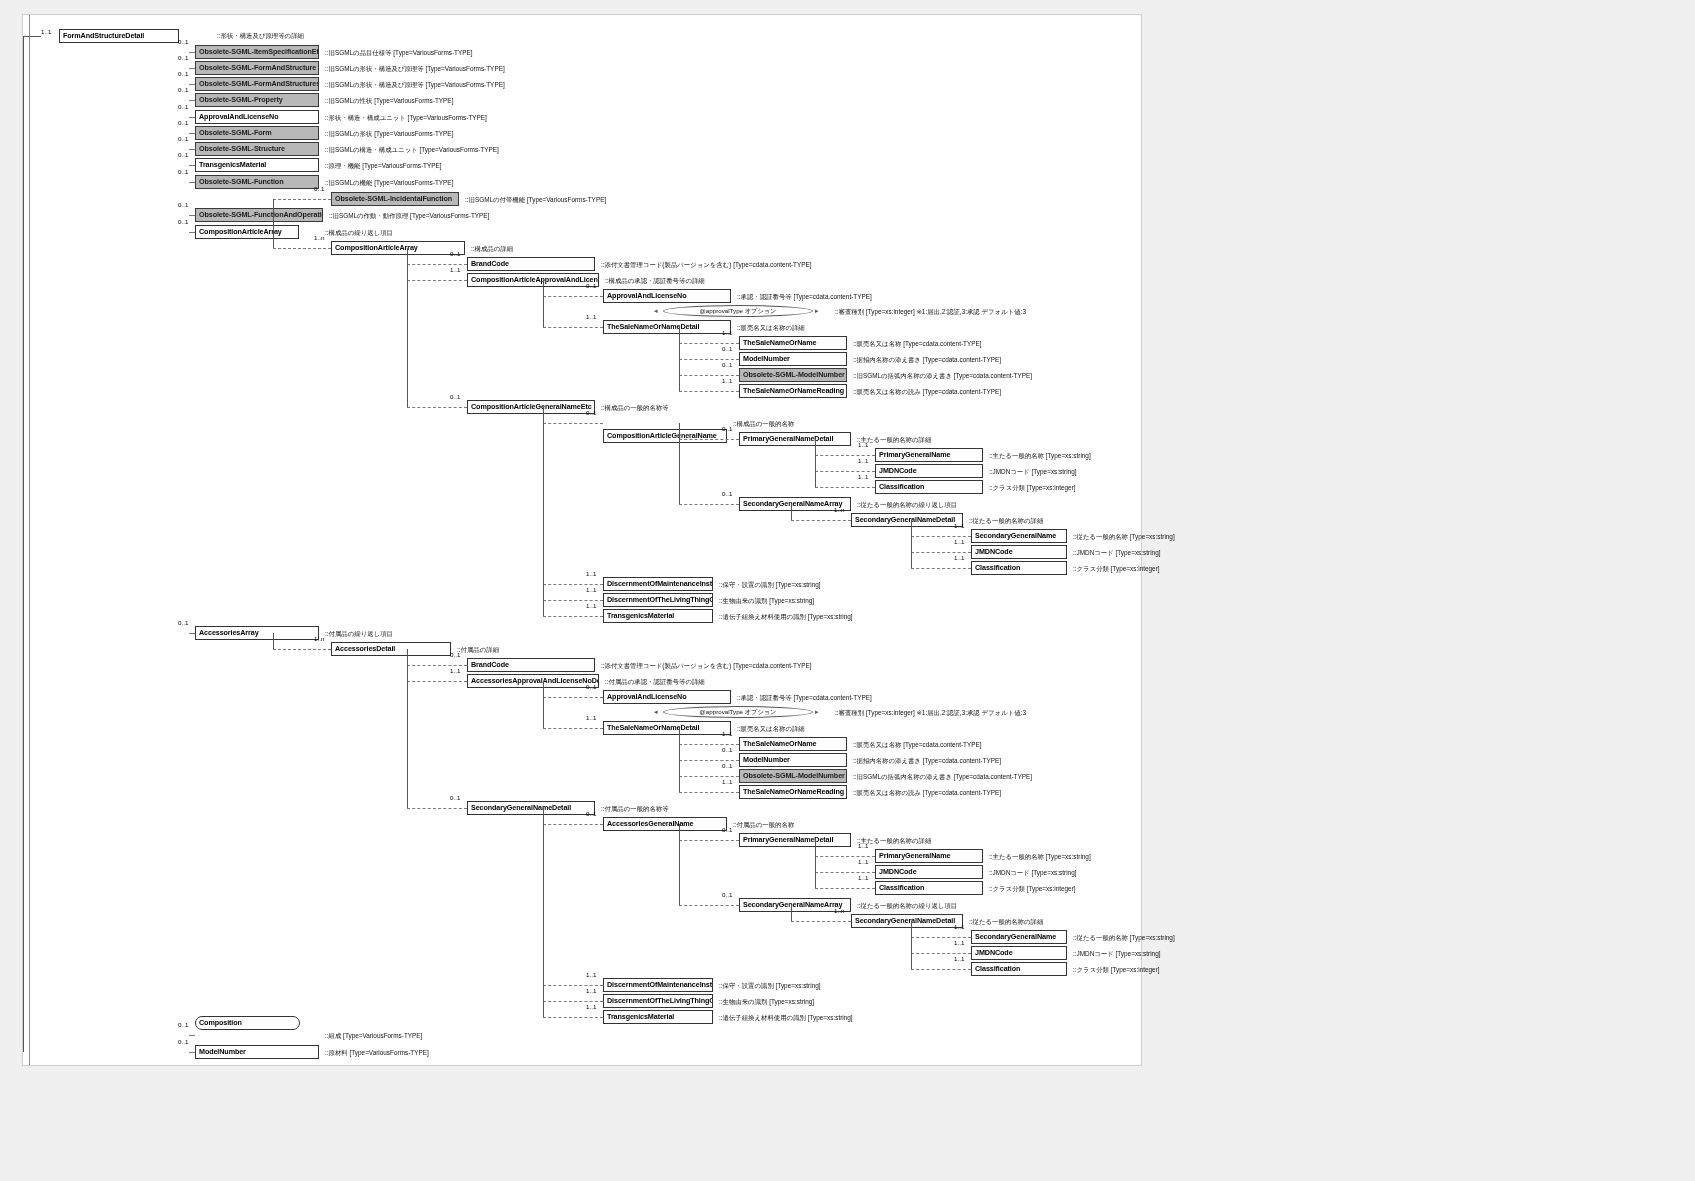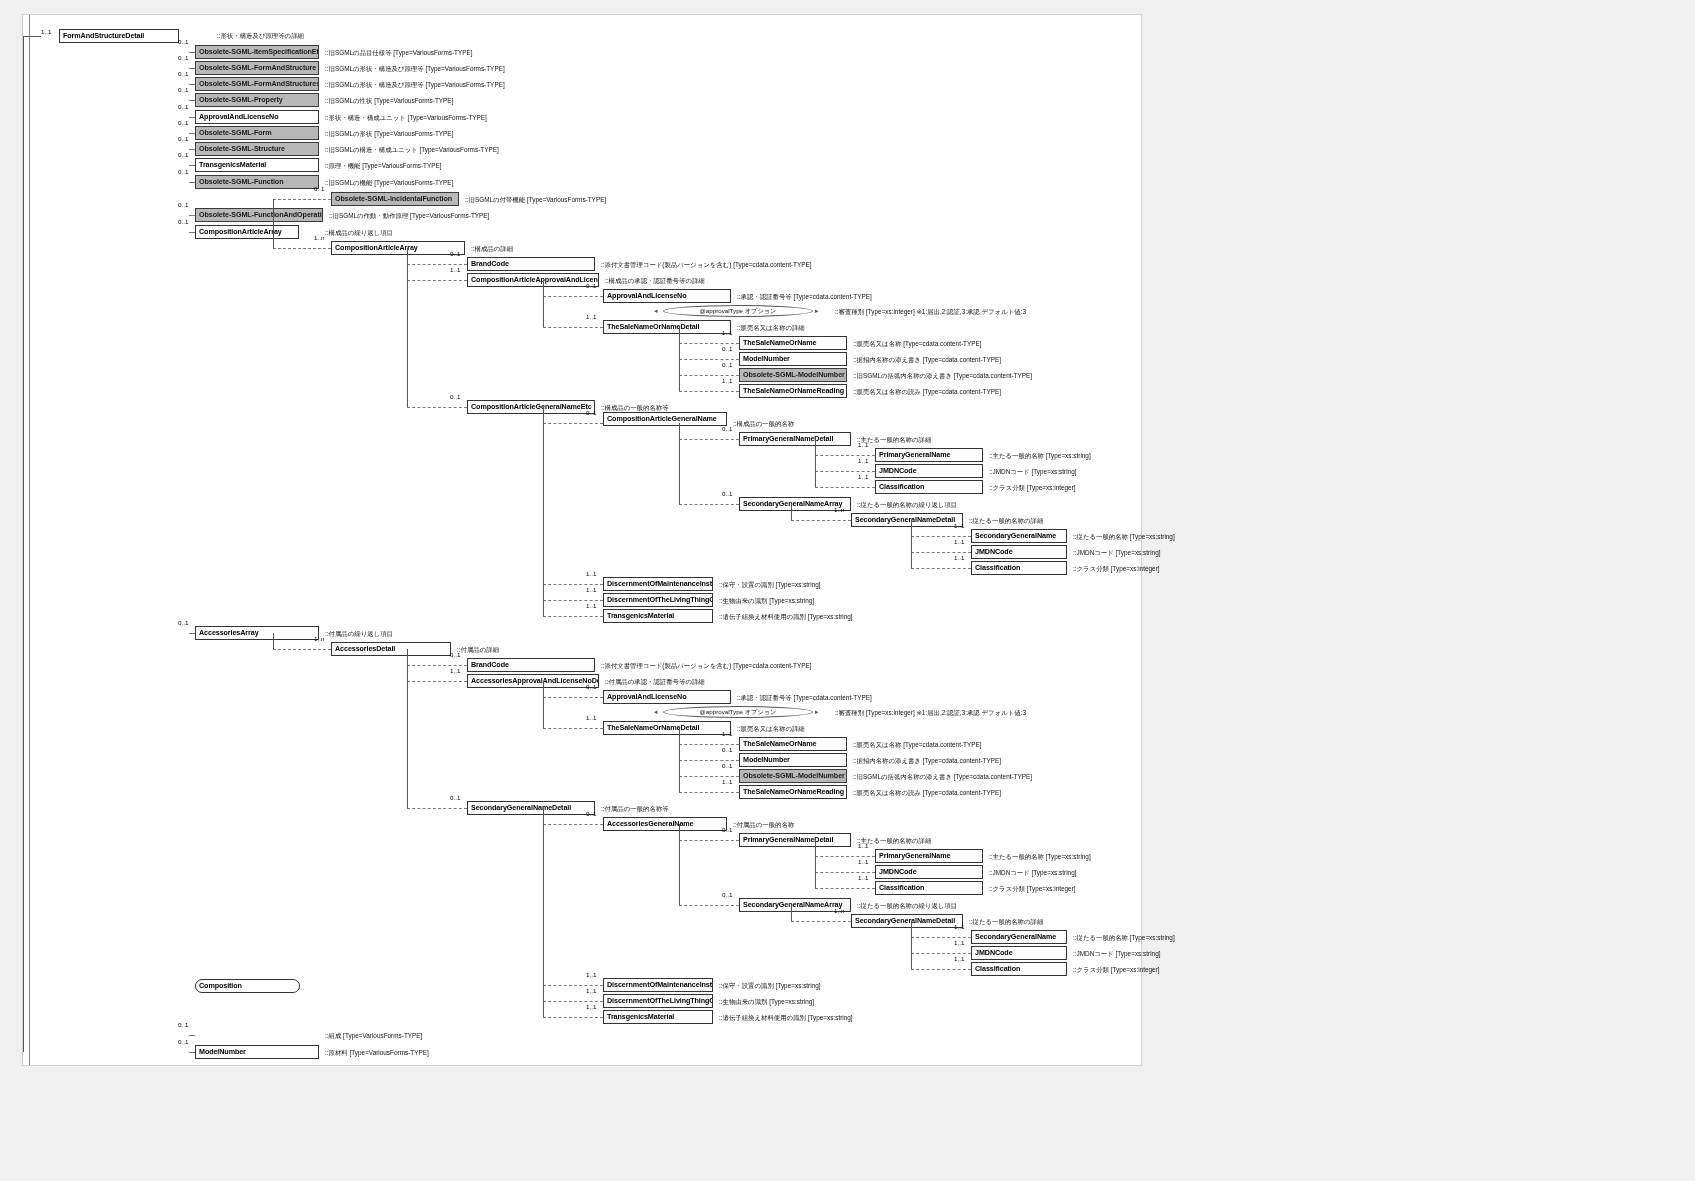--- a/index.html
+++ b/index.html
@@ -91,21 +91,21 @@
         <div class="ann" style="left: 830px; top: 340px;">::据招内名称の添え書き [Type=cdata.content-TYPE]</div>
         <div class="node obs" style="left: 716px; top: 353px; width: 108px;">Obsolete-SGML-ModelNumber</div>
         <div class="card" style="left: 699px; top: 346px;">0..1</div>
         <div class="ann" style="left: 830px; top: 356px;">::旧SGMLの括弧内名称の添え書き [Type=cdata.content-TYPE]</div>
         <div class="node" style="left: 716px; top: 369px; width: 108px;">TheSaleNameOrNameReading</div>
         <div class="card" style="left: 699px; top: 362px;">1..1</div>
         <div class="ann" style="left: 830px; top: 372px;">::販売名又は名称の読み [Type=cdata.content-TYPE]</div>
         <div class="node" style="left: 444px; top: 385px; width: 128px;">CompositionArticleGeneralNameEtc</div>
         <div class="card" style="left: 427px; top: 378px;">0..1</div>
         <div class="ann" style="left: 578px; top: 388px;">::構成品の一般的名称等</div>
-        <div class="node" style="left: 580px; top: 397px; width: 124px;">CompositionArticleGeneralName</div>
+        <div class="node" style="left: 580px; top: 414px; width: 124px;">CompositionArticleGeneralName</div>
         <div class="card" style="left: 563px; top: 394px;">0..1</div>
         <div class="ann" style="left: 710px; top: 404px;">::構成品の一般的名称</div>
         <div class="node" style="left: 716px; top: 417px; width: 112px;">PrimaryGeneralNameDetail</div>
         <div class="card" style="left: 699px; top: 410px;">0..1</div>
         <div class="ann" style="left: 834px; top: 420px;">::主たる一般的名称の詳細</div>
         <div class="node" style="left: 852px; top: 433px; width: 108px;">PrimaryGeneralName</div>
         <div class="card" style="left: 835px; top: 426px;">1..1</div>
         <div class="ann" style="left: 966px; top: 436px;">::主たる一般的名称 [Type=xs:string]</div>
         <div class="node" style="left: 852px; top: 449px; width: 108px;">JMDNCode</div>
         <div class="card" style="left: 835px; top: 442px;">1..1</div>
@@ -202,21 +202,21 @@
         <div class="ann" style="left: 1050px; top: 950px;">::クラス分類 [Type=xs:integer]</div>
         <div class="node" style="left: 580px; top: 963px; width: 110px;">DiscernmentOfMaintenanceInstallation</div>
         <div class="card" style="left: 563px; top: 956px;">1..1</div>
         <div class="ann" style="left: 696px; top: 966px;">::保守・設置の識別 [Type=xs:string]</div>
         <div class="node" style="left: 580px; top: 979px; width: 110px;">DiscernmentOfTheLivingThingOriginEtc</div>
         <div class="card" style="left: 563px; top: 972px;">1..1</div>
         <div class="ann" style="left: 696px; top: 982px;">::生物由来の識別 [Type=xs:string]</div>
         <div class="node" style="left: 580px; top: 995px; width: 110px;">TransgenicsMaterial</div>
         <div class="card" style="left: 563px; top: 988px;">1..1</div>
         <div class="ann" style="left: 696px; top: 998px;">::遺伝子組換え材料使用の識別 [Type=xs:string]</div>
-        <div class="node" style="left: 172px; top: 964px; width: 105px; border-radius: 7px;">Composition</div>
+        <div class="node" style="left: 172px; top: 1001px; width: 105px; border-radius: 7px;">Composition</div>
         <div class="card" style="left: 155px; top: 1006px;">0..1</div>
         <div class="ann" style="left: 302px; top: 1016px;">::組成 [Type=VariousForms-TYPE]</div>
         <div class="node" style="left: 172px; top: 1030px; width: 124px;">ModelNumber</div>
         <div class="card" style="left: 155px; top: 1023px;">0..1</div>
         <div class="ann" style="left: 302px; top: 1033px;">::原材料 [Type=VariousForms-TYPE]</div>
         <div class="hline" style="left: 166px; top: 37px; width: 6px;"></div>
         <div class="hline" style="left: 166px; top: 53px; width: 6px;"></div>
         <div class="hline" style="left: 166px; top: 69px; width: 6px;"></div>
         <div class="hline" style="left: 166px; top: 85px; width: 6px;"></div>
         <div class="hline" style="left: 166px; top: 102px; width: 6px;"></div>

